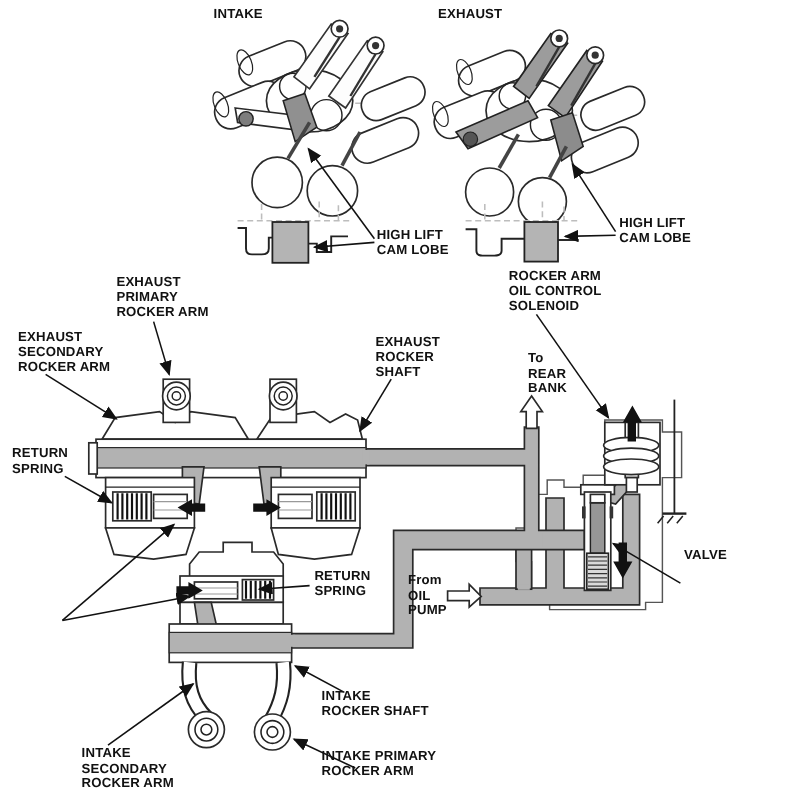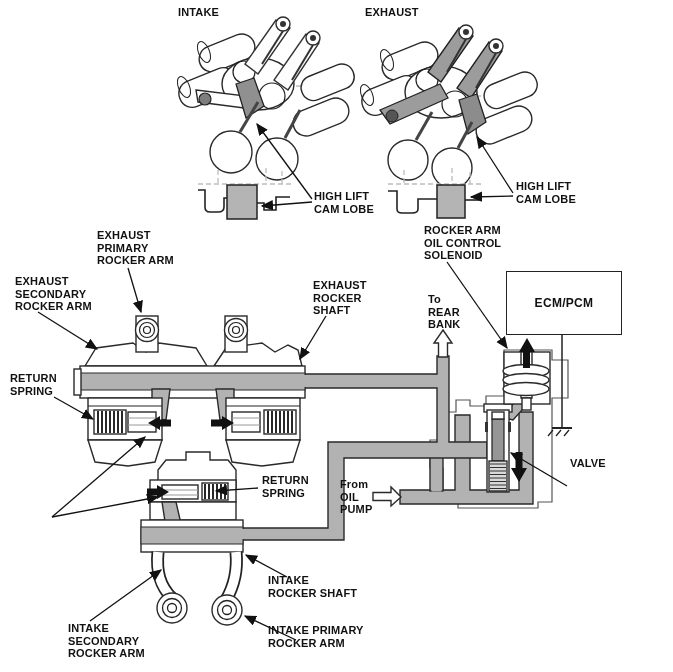--- a/index.html
+++ b/index.html
@@ -272,36 +272,33 @@
 ROCKER ARM</div>
 <div class="lbl" style="left:15px;top:275px">EXHAUST
 SECONDARY
 ROCKER ARM</div>
 <div class="lbl" style="left:313px;top:279px">EXHAUST
 ROCKER
 SHAFT</div>
 <div class="lbl" style="left:424px;top:224px">ROCKER ARM
 OIL CONTROL
 SOLENOID</div>
-<div class="lbl" style="left:428px;top:293px">To
+<div class="lbl" style="left:440px;top:293px">To
 REAR
 BANK</div>
 <div class="lbl" style="left:10px;top:372px">RETURN
 SPRING</div>
 <div class="lbl" style="left:262px;top:474px">RETURN
 SPRING</div>
 <div class="lbl" style="left:340px;top:478px">From
 OIL
 PUMP</div>
 <div class="lbl" style="left:570px;top:457px">VALVE</div>
 <div class="lbl" style="left:268px;top:574px">INTAKE
 ROCKER SHAFT</div>
 <div class="lbl" style="left:68px;top:622px">INTAKE
 SECONDARY
 ROCKER ARM</div>
 <div class="lbl" style="left:268px;top:624px">INTAKE PRIMARY
 ROCKER ARM</div>
 
-<div class="ecm-box">
-  <span>ECM/PCM</span>
+
 </div>
 
-</div>
-
 </body></html>

